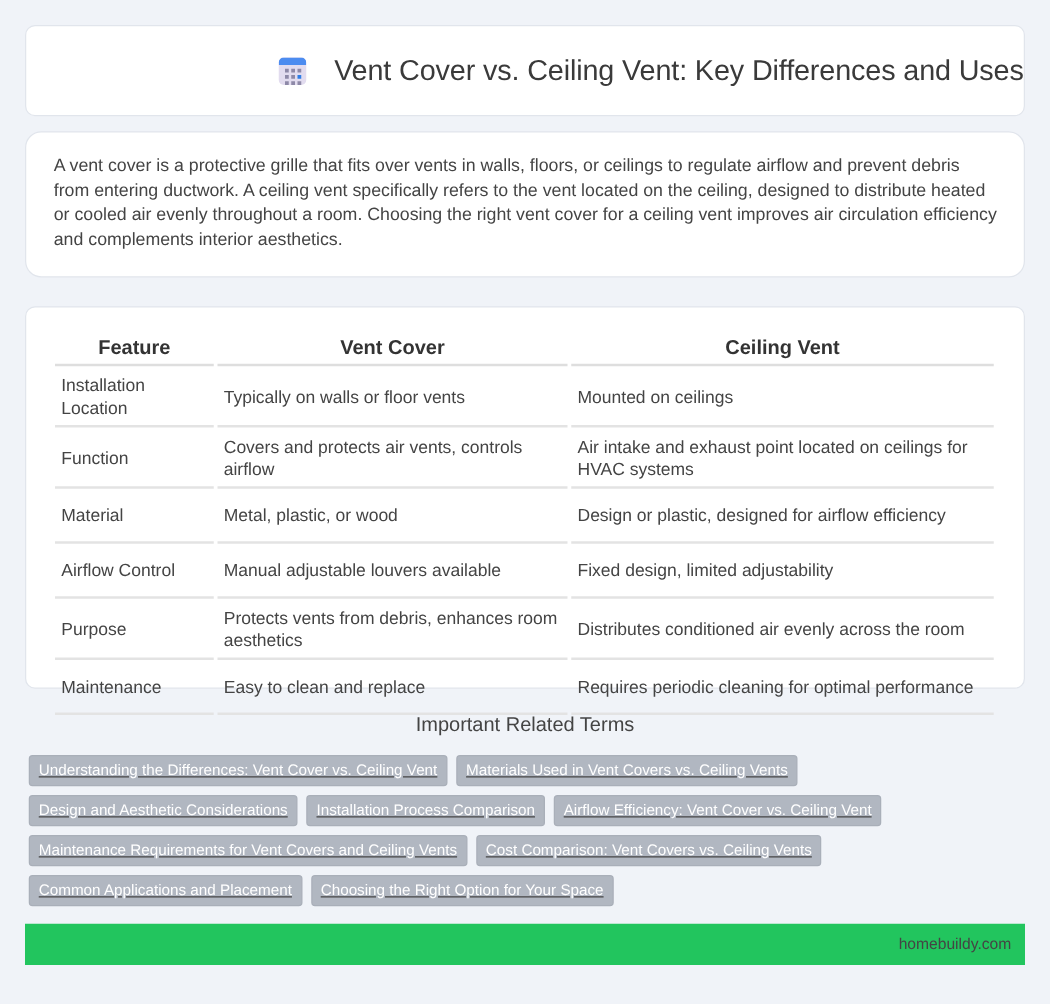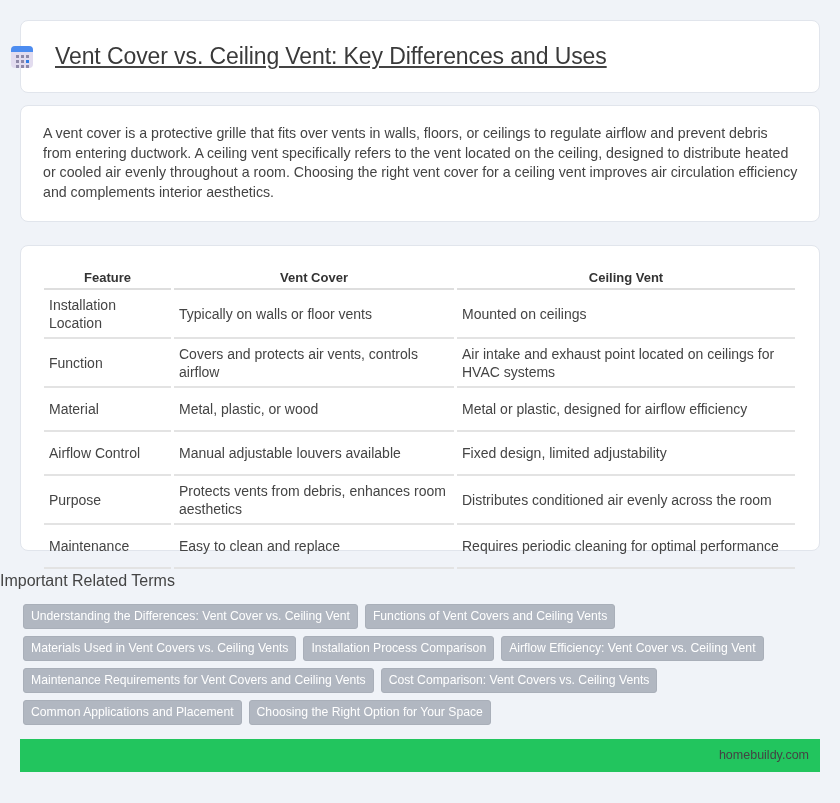--- a/index.html
+++ b/index.html
@@ -17,22 +17,21 @@
       width: 800px;
       background: #ffffff;
       border: 1px solid #e1e5ec;
       border-radius: 8px;
     }
     .header-card {
       top: 20px;
       height: 73px;
       display: flex;
       align-items: center;
-      justify-content: flex-start;
-      text-decoration: underline;
+      justify-content: flex-end;
     }
     .header-inner {
       display: flex;
       align-items: center;
       gap: 22px;
       margin-left: -10px;
     }
     .cal-icon {
       width: 22px;
       height: 22px;
@@ -58,20 +57,21 @@
     .page-title {
       font-size: 23px;
       color: #3a3a3a;
       font-weight: normal;
       letter-spacing: -0.1px;
     }
     .intro-card {
       top: 105px;
       height: 117px;
       padding: 18px 20px 0 22px;
+      border-radius: 13px;
     }
     .intro-text {
       font-size: 14.2px;
       line-height: 19.6px;
       color: #444;
     }
     .table-card {
       top: 245px;
       height: 306px;
       padding: 14px 21px 0 21px;
@@ -79,54 +79,55 @@
     table.compare {
       width: 757px;
       border-collapse: separate;
       border-spacing: 3px 0;
       margin-left: -1px;
       font-size: 14px;
       color: #444;
     }
     table.compare th {
       font-weight: bold;
-      font-size: 13px;
+      font-size: 16px;
       color: #333;
       text-align: center;
       padding: 10px 0 3px 0;
       border-bottom: 2px solid #dedede;
     }
     table.compare td {
       padding: 0 5px;
       border-bottom: 2px solid #e3e3e3;
       line-height: 18px;
       vertical-align: middle;
     }
     table.compare tr.two td { height: 49px; }
     table.compare tr.one td { height: 44px; }
     .col-feature { width: 127px; }
     .col-vc { width: 280px; }
     .terms-title {
       position: absolute;
       top: 572px;
       left: 0;
       width: 840px;
-      text-align: left;
+      text-align: center;
       font-size: 16px;
       color: #444;
     }
     .terms {
       position: absolute;
       top: 604px;
       left: 23px;
       width: 790px;
       display: flex;
       flex-wrap: wrap;
       column-gap: 7px;
       row-gap: 7px;
+      text-decoration: underline;
     }
     .tag {
       display: inline-block;
       height: 25px;
       line-height: 23px;
       padding: 0 7px;
       background: #b1b7c1;
       border: 1px solid #a9afb9;
       border-radius: 3px;
       color: #ffffff;
@@ -191,21 +192,21 @@
         <td>Mounted on ceilings</td>
       </tr>
       <tr class="two">
         <td>Function</td>
         <td>Covers and protects air vents, controls airflow</td>
         <td>Air intake and exhaust point located on ceilings for HVAC systems</td>
       </tr>
       <tr class="one">
         <td>Material</td>
         <td>Metal, plastic, or wood</td>
-        <td>Metal or plastic, designed for airflow efficiency</td>
+        <td>Design or plastic, designed for airflow efficiency</td>
       </tr>
       <tr class="one">
         <td>Airflow Control</td>
         <td>Manual adjustable louvers available</td>
         <td>Fixed design, limited adjustability</td>
       </tr>
       <tr class="two">
         <td>Purpose</td>
         <td>Protects vents from debris, enhances room aesthetics</td>
         <td>Distributes conditioned air evenly across the room</td>
@@ -216,22 +217,22 @@
         <td>Requires periodic cleaning for optimal performance</td>
       </tr>
     </tbody>
   </table>
 </div>
 
 <div class="terms-title">Important Related Terms</div>
 
 <div class="terms">
   <span class="tag">Understanding the Differences: Vent Cover vs. Ceiling Vent</span>
-  <span class="tag">Functions of Vent Covers and Ceiling Vents</span>
   <span class="tag">Materials Used in Vent Covers vs. Ceiling Vents</span>
+  <span class="tag">Design and Aesthetic Considerations</span>
   <span class="tag">Installation Process Comparison</span>
   <span class="tag">Airflow Efficiency: Vent Cover vs. Ceiling Vent</span>
   <span class="tag">Maintenance Requirements for Vent Covers and Ceiling Vents</span>
   <span class="tag">Cost Comparison: Vent Covers vs. Ceiling Vents</span>
   <span class="tag">Common Applications and Placement</span>
   <span class="tag">Choosing the Right Option for Your Space</span>
 </div>
 
 <div class="footer">
   <span>homebuildy.com</span>

